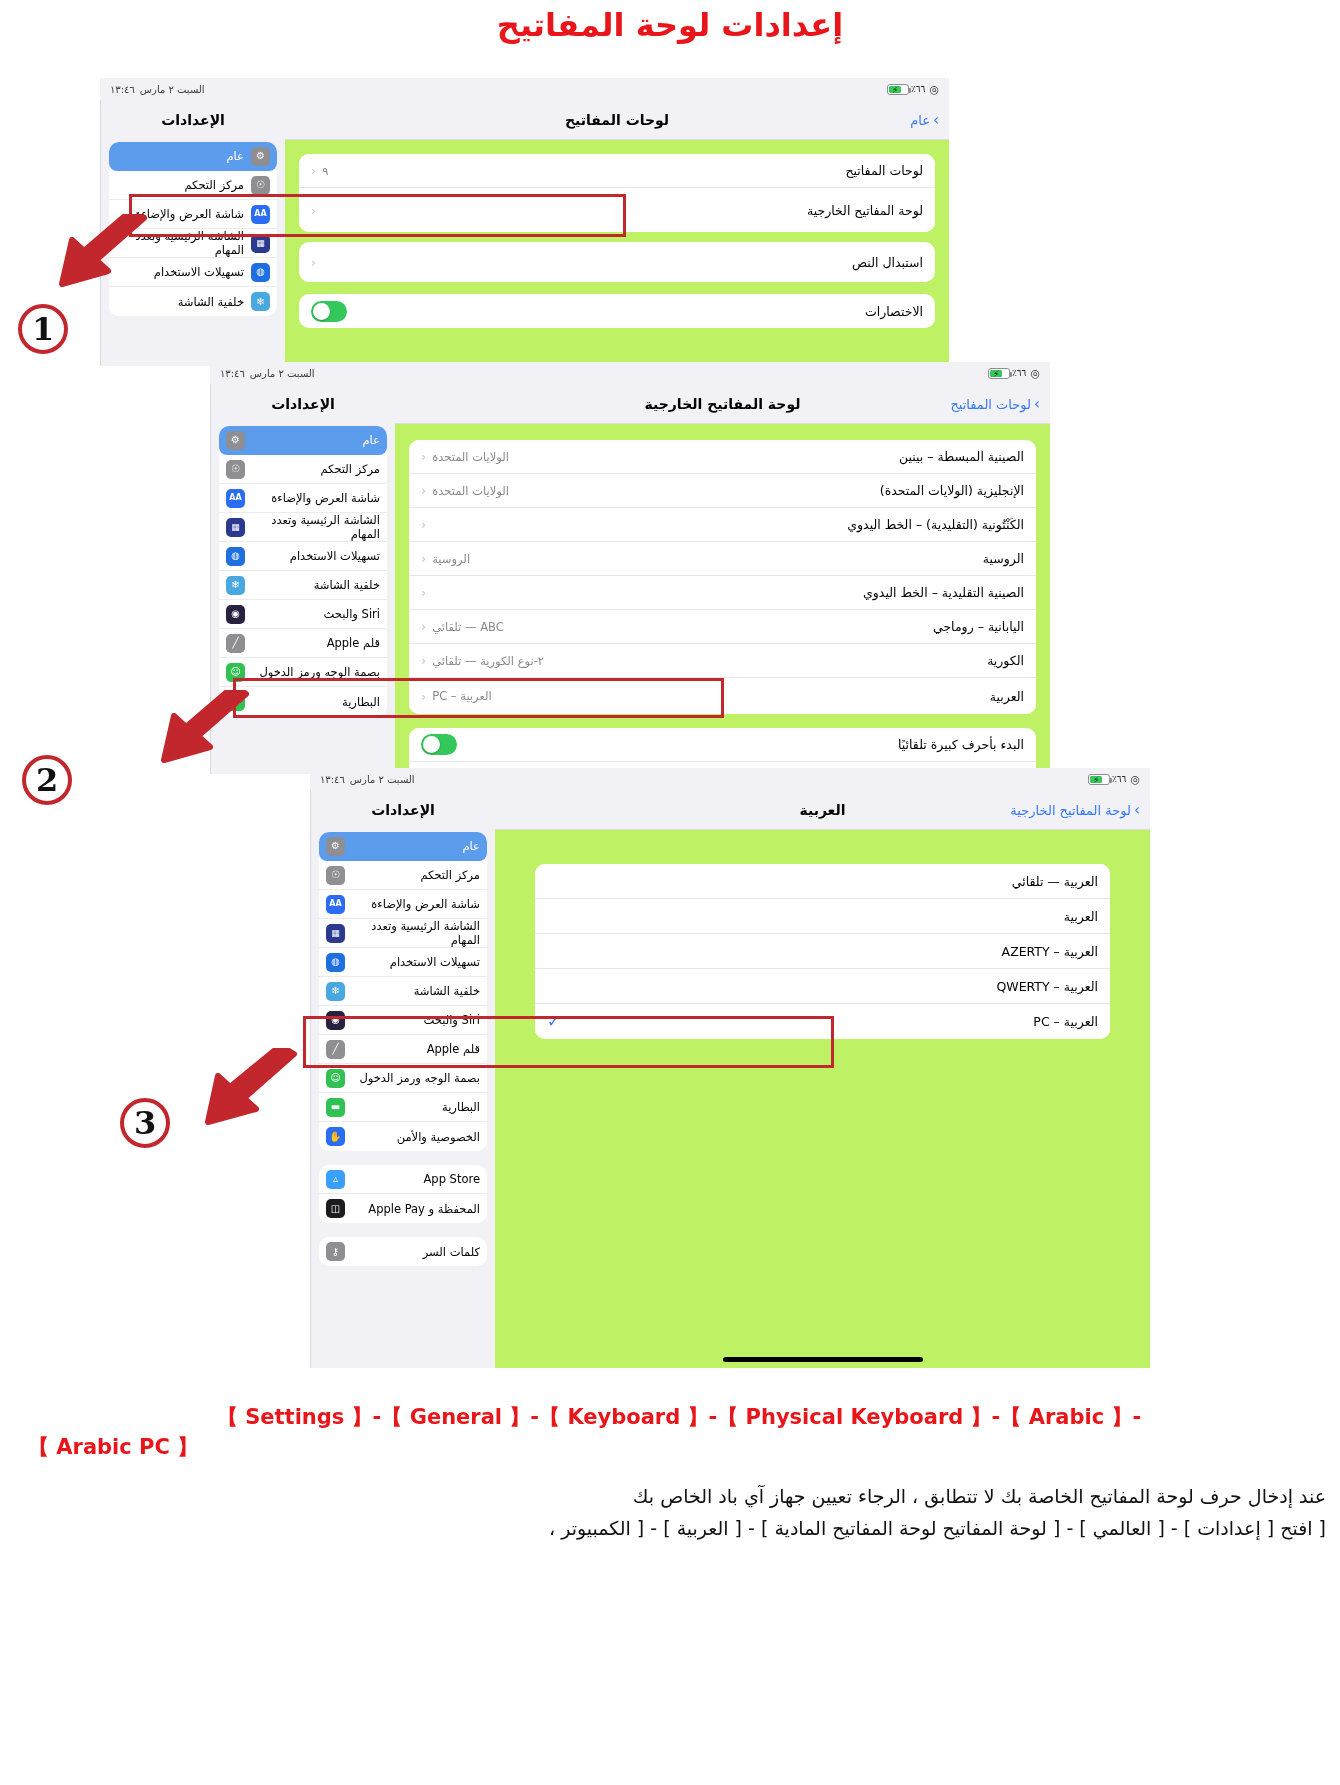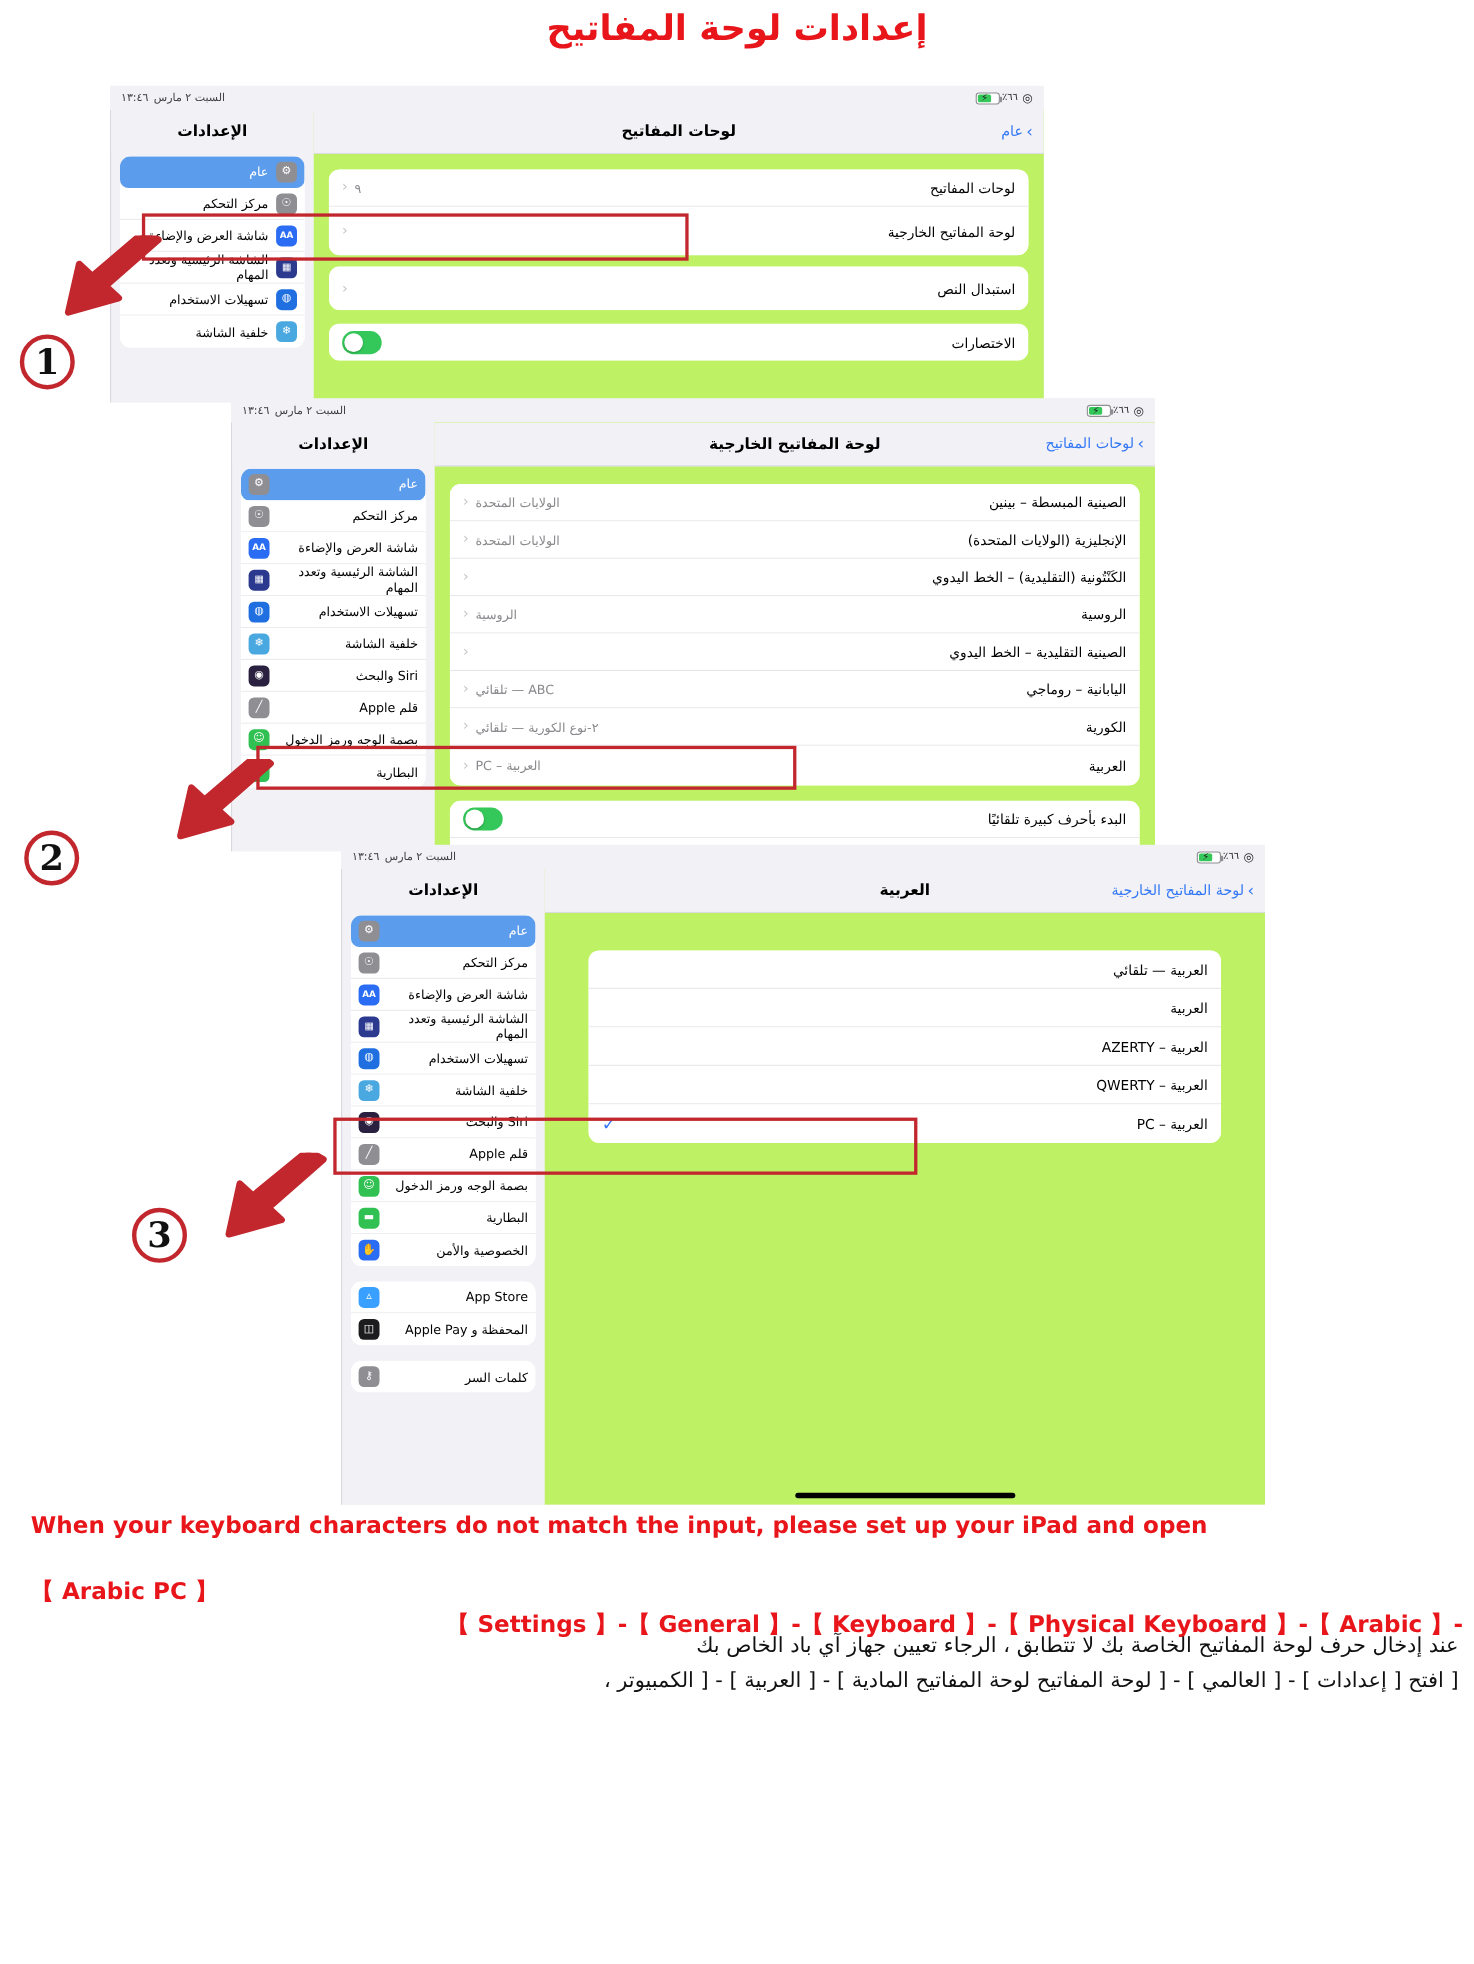--- a/index.html
+++ b/index.html
@@ -557,20 +557,19 @@
       </div>
     </div>
   </div>
   <div class="hl" style="left:303px; top:1016px; width:531px; height:52px;"></div>
 
   <svg class="arrow" style="left:200px; top:1048px;" width="100" height="86" viewBox="0 0 100 86">
     <polygon points="94,6 44,50 56,61 8,74 18,28 30,39 80,-2" fill="#c1272d" stroke="#c1272d" stroke-width="6" stroke-linejoin="round"></polygon>
   </svg>
   <div class="step-badge" style="left:120px; top:1098px;">3</div>
 
-  <div class="cap-en" style="top:1374px; direction:ltr; text-align:left;">When your keyboard characters do not match the input, please set up your iPad and open</div>
-  <div class="cap-en" style="top:1464px; direction:ltr; text-align:right;">【 Settings 】-【 General 】-【 Keyboard 】-【 Physical Keyboard 】-【 Arabic 】-</div>
+  <div class="cap-en" style="top:1404px; direction:ltr; text-align:center;">【 Settings 】-【 General 】-【 Keyboard 】-【 Physical Keyboard 】-【 Arabic 】-</div>
   <div class="cap-en" style="top:1434px; direction:ltr; text-align:left;">【 Arabic PC 】</div>
 
   <div class="cap-ar" style="top:1482px;">عند إدخال حرف لوحة المفاتيح الخاصة بك لا تتطابق ، الرجاء تعيين جهاز آي باد الخاص بك</div>
   <div class="cap-ar" style="top:1514px;">[ افتح [ إعدادات ] - [ العالمي ] - [ لوحة المفاتيح لوحة المفاتيح المادية ] - [ العربية ] - [ الكمبيوتر ،</div>
 
 </div>
 
 </body></html>

